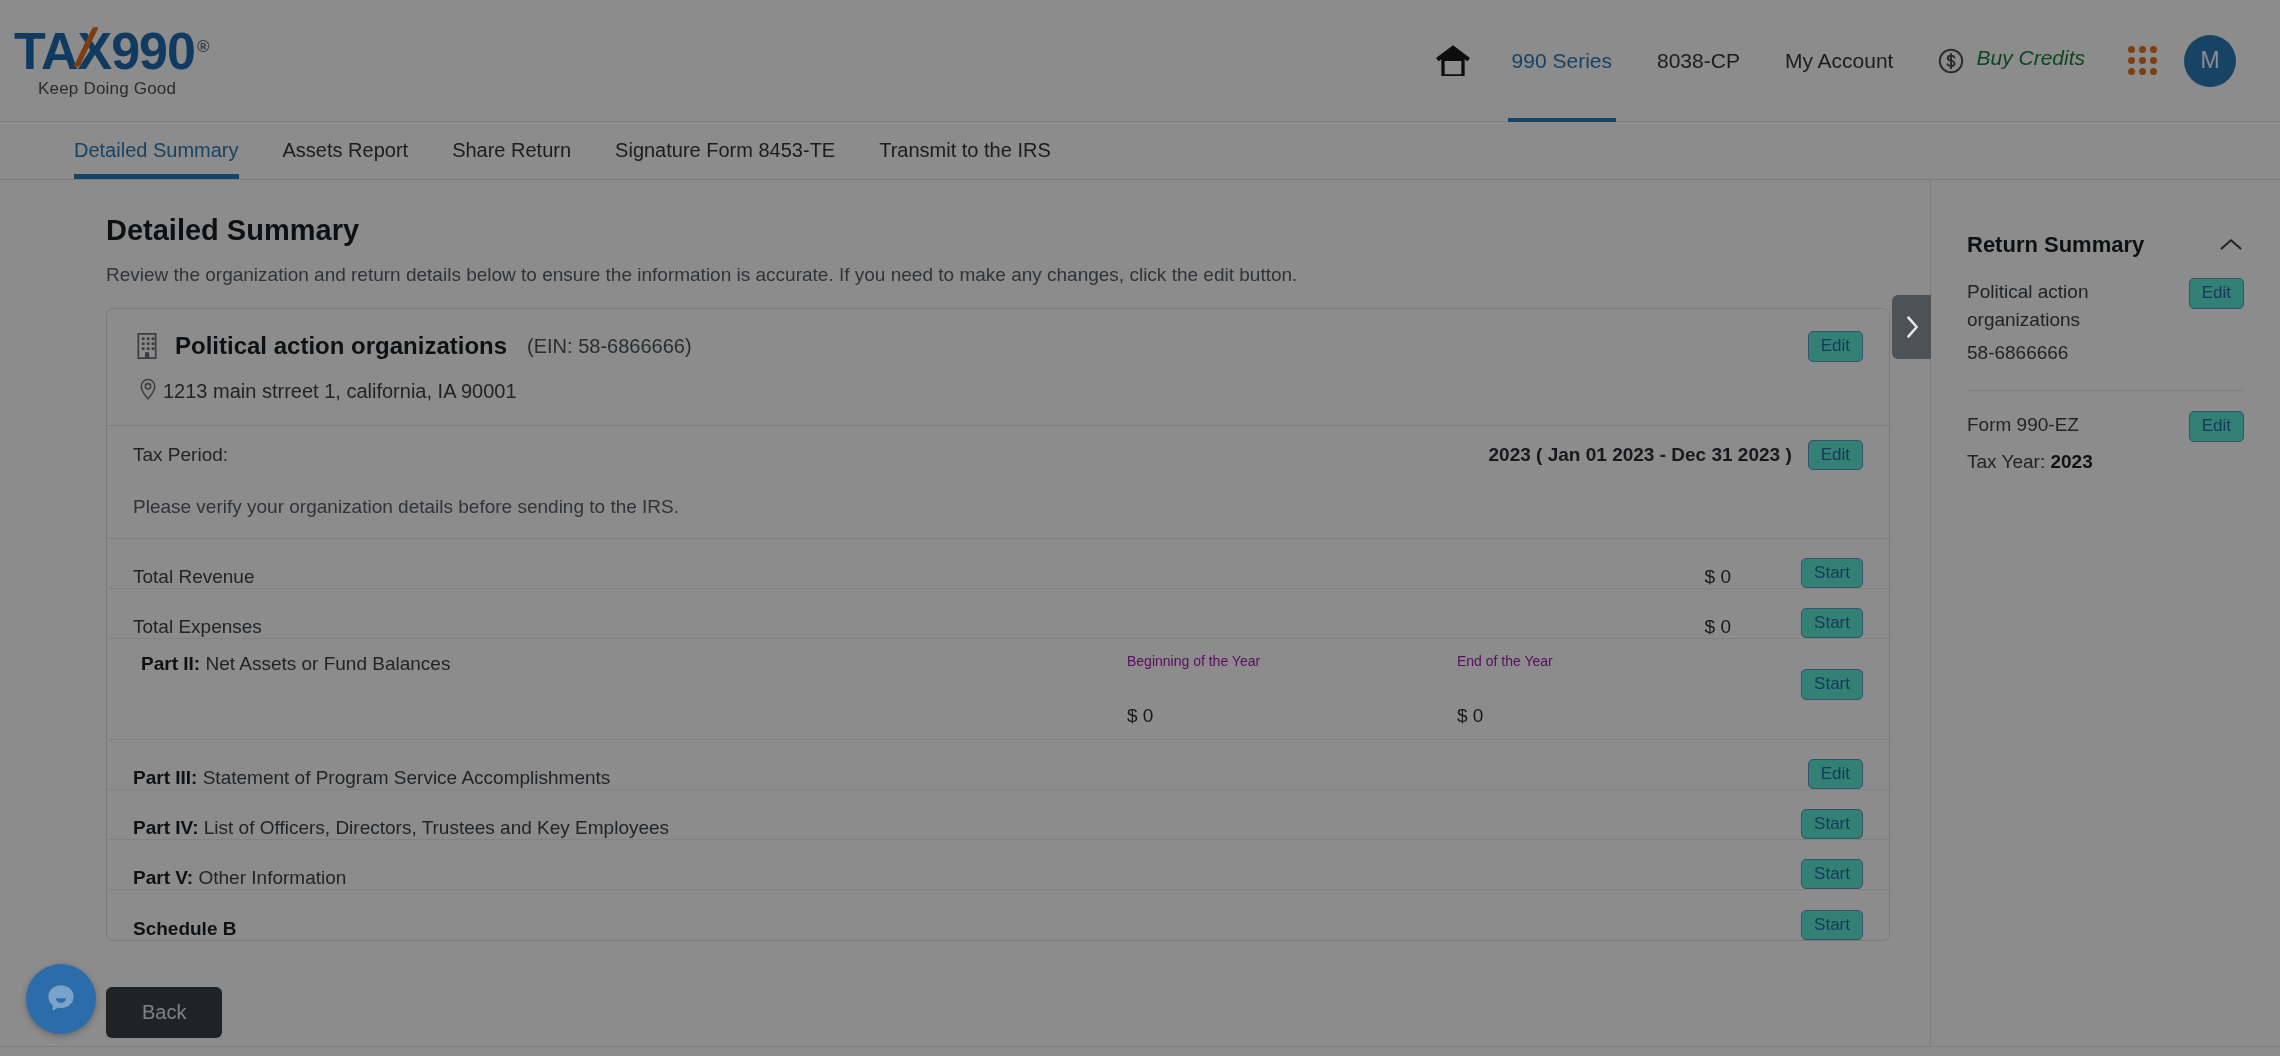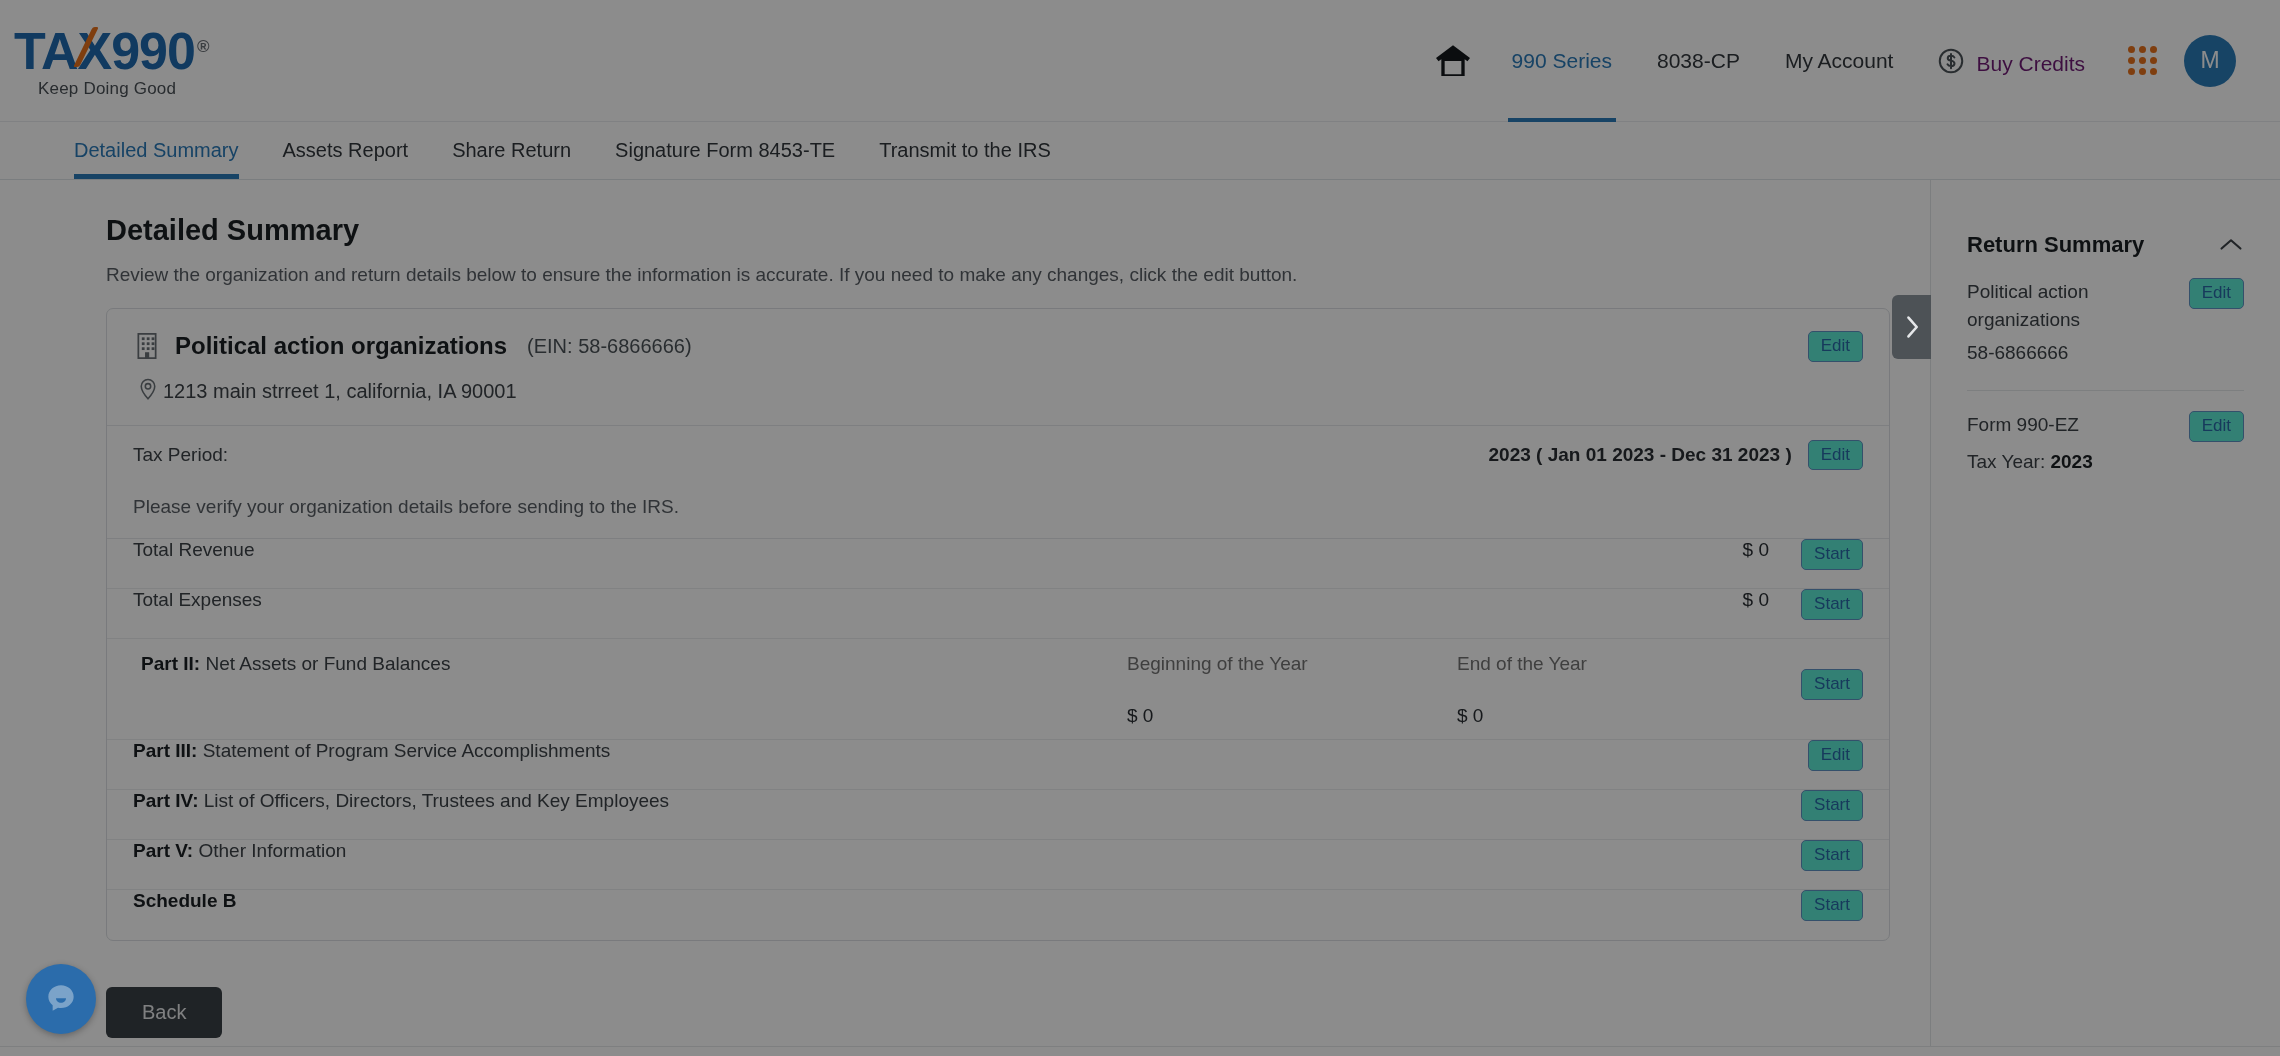--- a/index.html
+++ b/index.html
@@ -52,21 +52,21 @@
     font-size: 21px; color: #32373c; padding: 0 22px;
     height: 122px; display: flex; align-items: center; cursor: pointer;
     position: relative; white-space: nowrap;
   }
   .nav-item.active { color: #2a7ab9; }
   .nav-item.active::after {
     content:""; position:absolute; left:18px; right:18px; bottom:0;
     height: 4px; background: #2a7ab9;
   }
   .home-ico { padding: 0 16px; display:flex; align-items:center; cursor:pointer; }
-  .credits { display:flex; align-items:flex-end; gap:10px; padding: 0 20px; cursor:pointer; font-size:21px; color:#701a75;}
+  .credits { display:flex; align-items:flex-start; gap:10px; padding: 0 20px; cursor:pointer; font-size:21px; color:#15803d;font-style:italic;}
   .grid-ico {
     display: grid; grid-template-columns: repeat(3, 7px); gap: 4px;
     padding: 0 0 0 22px; cursor: pointer;
   }
   .grid-ico i { width: 7px; height: 7px; background: #e8721c; border-radius: 50%; display:block; }
   .avatar {
     width: 52px; height: 52px; border-radius: 50%;
     background: #2b7cb9; color: #fff; font-size: 23px;
     display: flex; align-items: center; justify-content: center;
     margin-left: 26px; cursor: pointer; font-weight: 500;
@@ -109,42 +109,42 @@
     display: flex; align-items: center; margin-top: 20px;
     padding: 14px 26px 14px 26px; border-top: 1px solid #e6e8eb;
   }
   .tp-label { font-size: 19px; color: #3d4348; }
   .tp-val { margin-left: auto; font-size: 19px; color: #2a2f34; }
   .tp-val b { font-weight: bold; }
   .verify-note { font-size: 19px; color: #585e64; padding: 12px 26px 20px 26px; }
 
   .table { border-top: 1px solid #e6e8eb; }
   .row {
-    display: flex; align-items: flex-start; padding: 0 26px;
-    min-height: 50px; border-bottom: 1px solid #ebedef;
+    display: flex; align-items: flex-end; padding: 0 26px;
+    min-height: 50px; border-bottom: 1px solid #ebedef; gap: 38px;
   }
   .row:last-child { border-bottom: none; }
   .row-label { font-size: 19px; color: #3d4348; }
   .row-label b { font-weight: bold; color: #1b1f23; }
   .col-amt { font-size: 19px; color: #2a2f34; }
   .spacer { flex: 1 1 auto; }
   .amt-right { width: 150px; text-align: right; padding-right: 18px; }
   .btn-cell { width: 76px; display: flex; justify-content: flex-end; }
 
   .btn-outline {
     border: 1px solid #5f93c4; color: #2a6aa8; background: #5eead4;
     border-radius: 5px; font-size: 17px; padding: 5px 12px;
     cursor: pointer; font-family: inherit; line-height: 1.1;
   }
 
   
   .part2 { padding: 14px 26px 12px 26px; border-bottom: 1px solid #ebedef; }
   .p2-top { display: flex; align-items: flex-start; margin-left: 8px; }
   .p2-cols { display: flex; margin-left: auto; }
-  .p2-col { width: 330px; font-size: 19px; color: #737373; }
+  .p2-col { width: 330px; font-size: 14px; color: #a21caf; }
   .p2-vals { display: flex; margin-left: auto; margin-top: 30px; }
   .p2-val { width: 330px; font-size: 19px; color: #2a2f34; }
   .p2-btn { width: 76px; display: flex; justify-content: flex-end; align-items: center; padding-top: 22px;}
 
   .actions { display: flex; align-items: center; margin-top: 46px; padding-bottom: 20px; }
   .btn-back {
     background: #3a4045; color: #e8eaec; border: none; border-radius: 6px;
     font-size: 20px; padding: 14px 36px; cursor: pointer; font-family: inherit;
   }
   .btn-continue-wrap {

